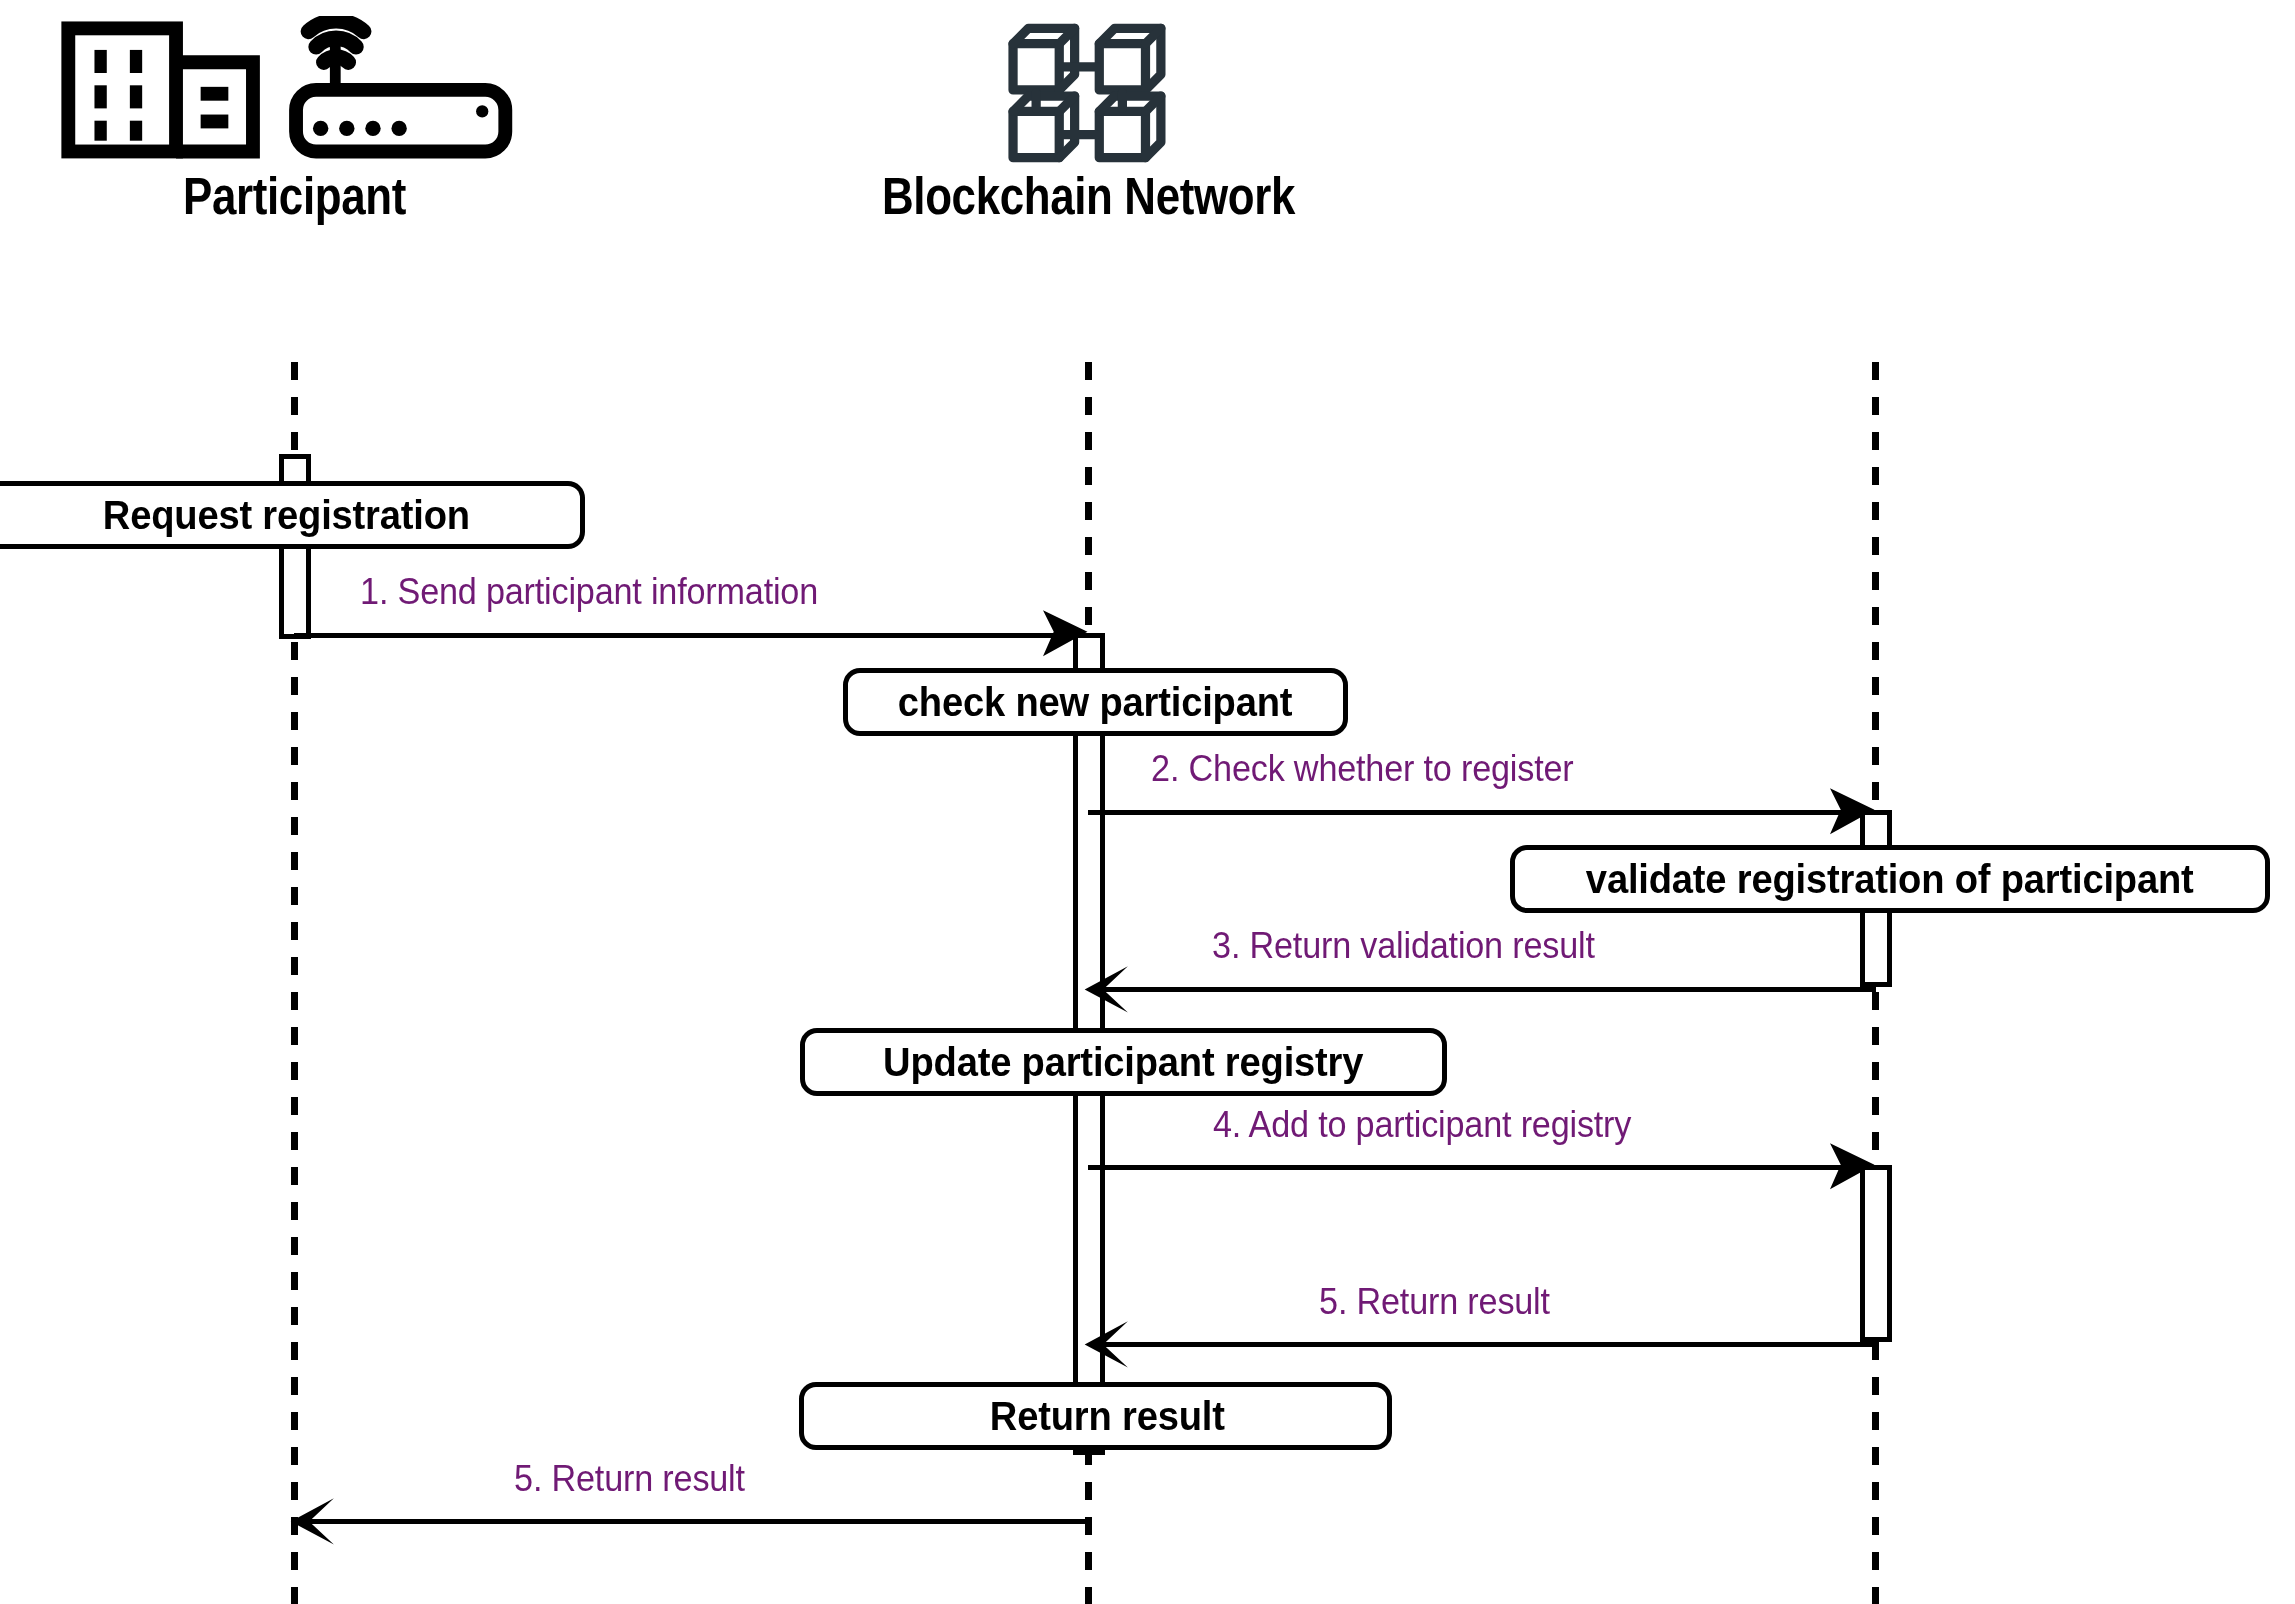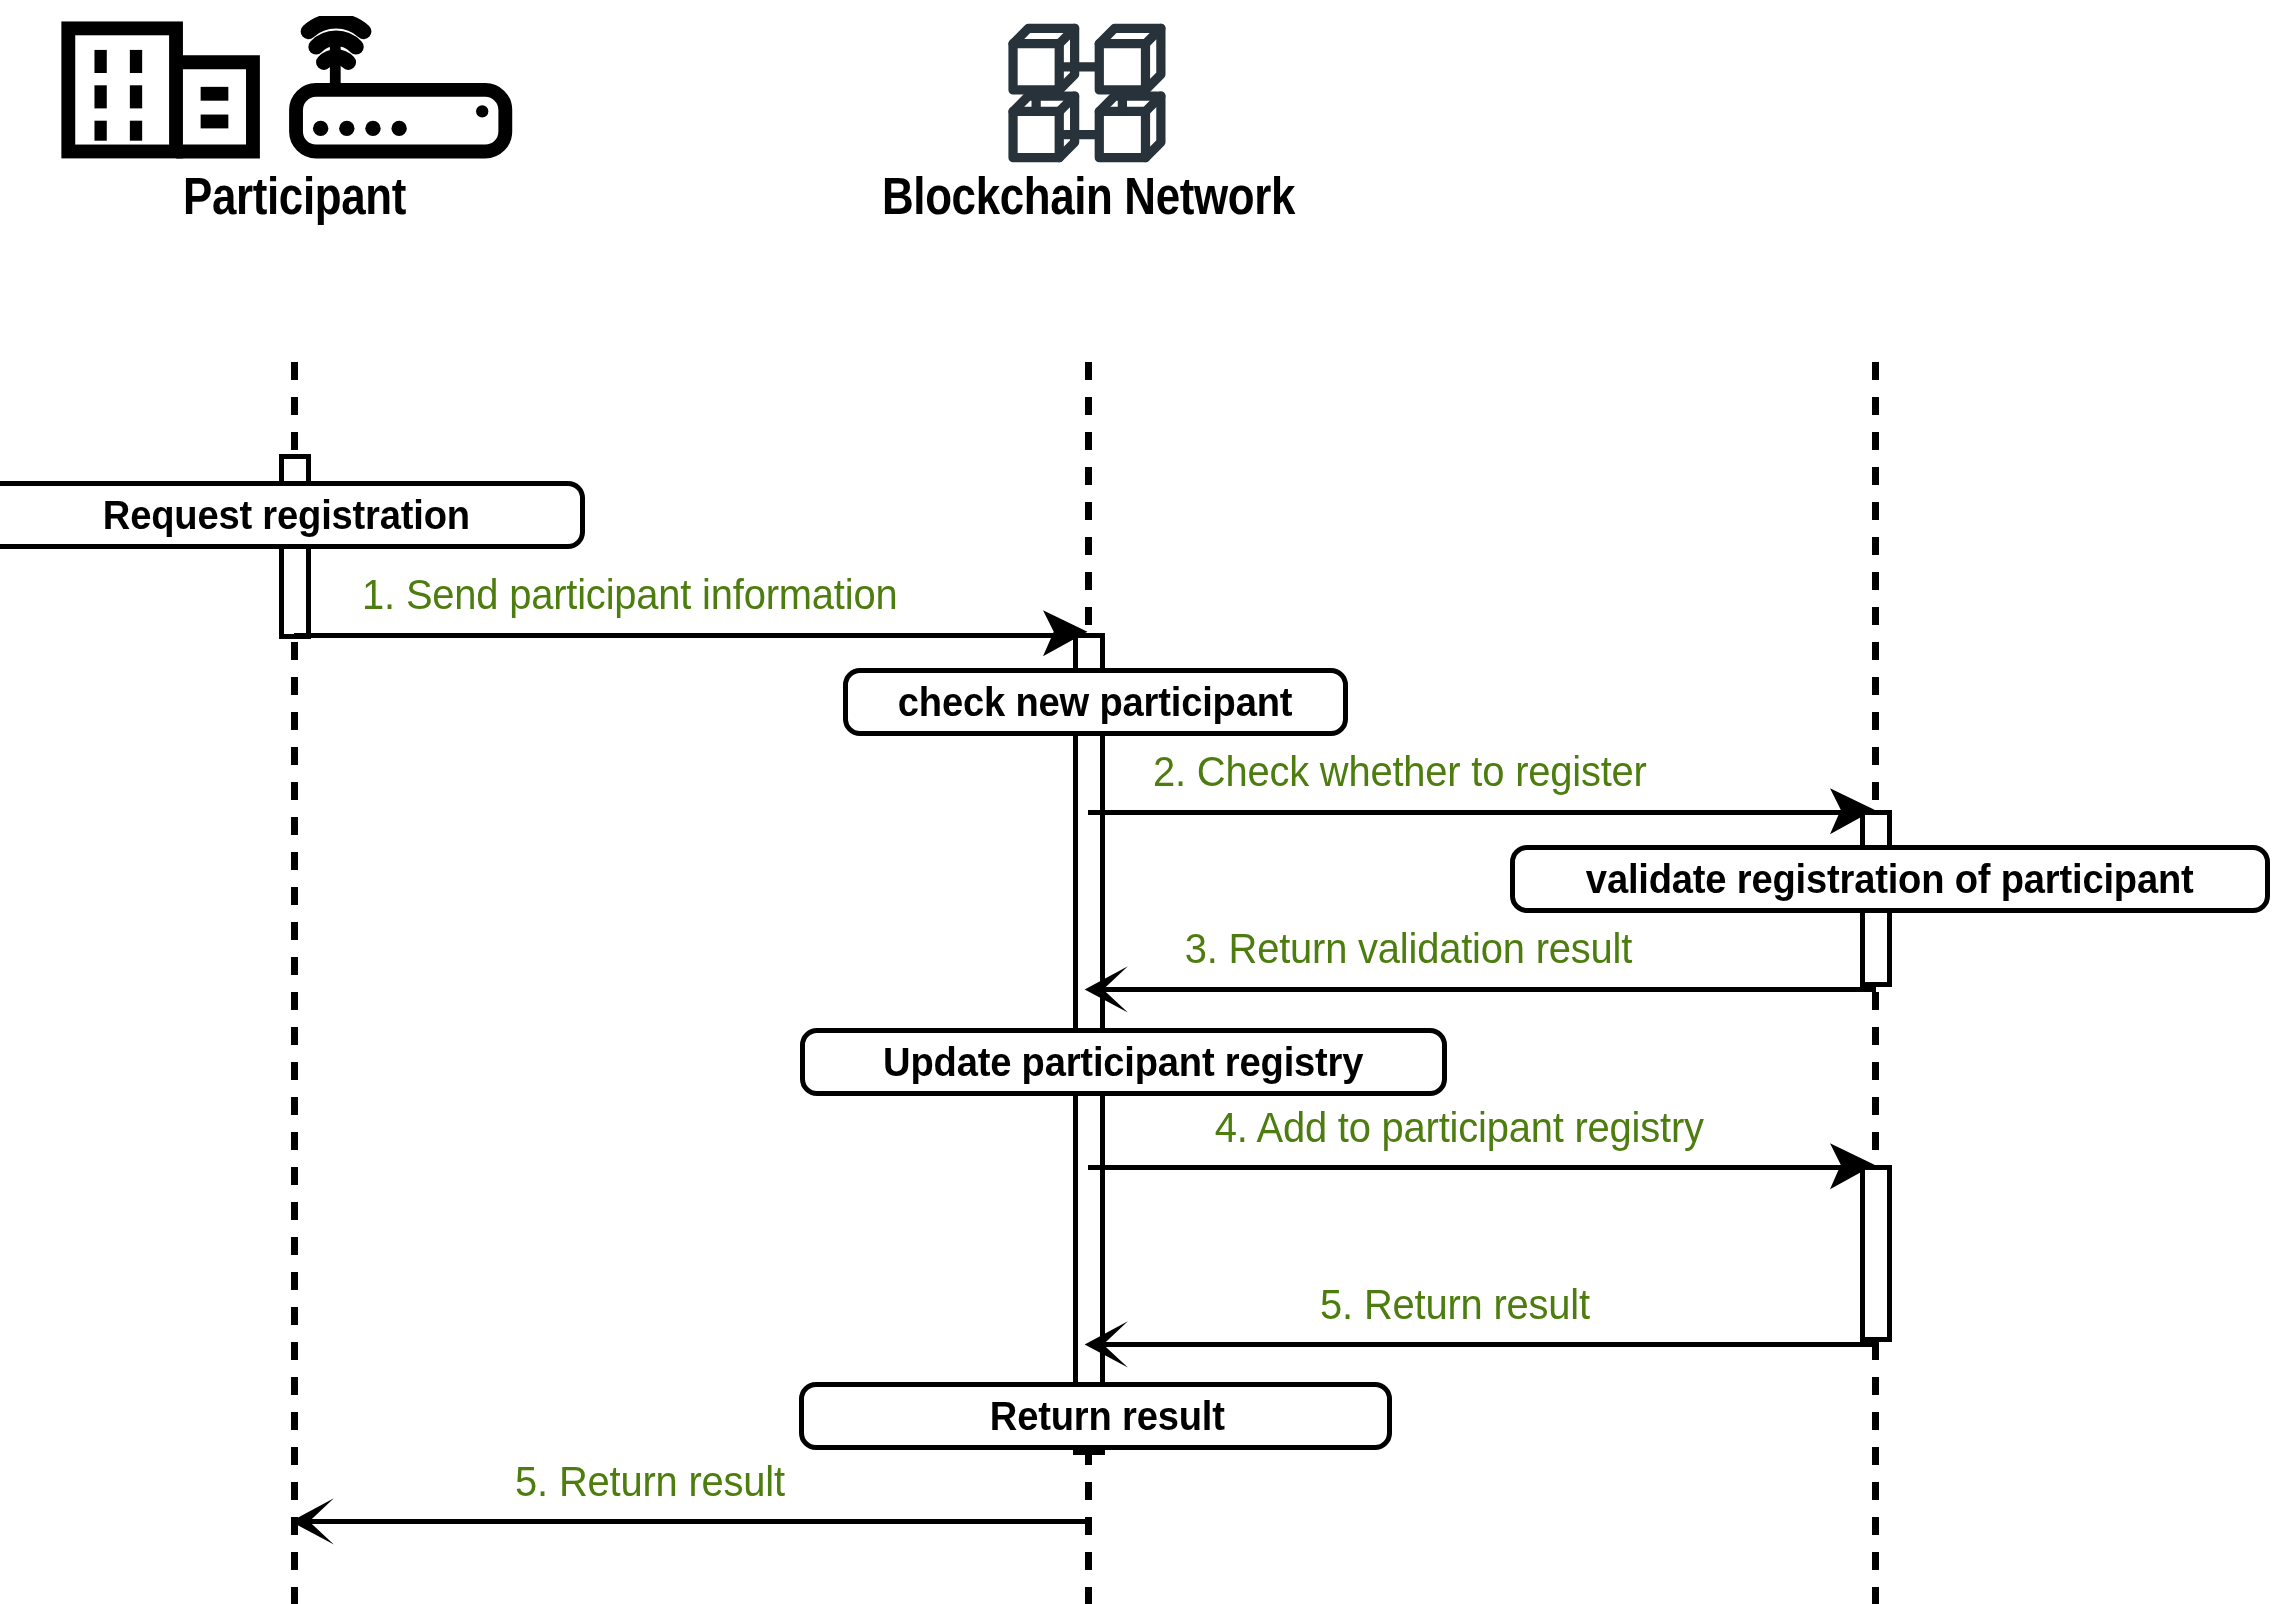--- a/index.html
+++ b/index.html
@@ -82,23 +82,23 @@
   }
 
   
   .msg-line {
     position: absolute;
     height: 5.4px;
     background: #000000;
   }
   .msg-label {
     position: absolute;
-    font-size: 42px;
+    font-size: 36px;
     font-weight: 400;
-    color: #4d7c0f;
+    color: #701a75;
     white-space: nowrap;
     letter-spacing: -0.2px;
   }
   .msg-label > span { transform: scaleX(0.95); display:inline-block; }
 
   .arrow-head {
     position: absolute;
   }
 </style>
 </head>
@@ -214,21 +214,21 @@
   <div class="msg-label" style="left:1140px; top:748px;">
     <span>2. Check whether to register</span>
   </div>
   <div class="msg-line" style="left:1088px; top:810px; width:779px;"></div>
   <div class="arrow-head" style="left:1830px; top:785px;">
     <svg width="46" height="54" viewBox="0 0 60 70">
         <polygon points="0,4 58,32 0,64 14,32" fill="#000"></polygon>
       </svg>
   </div>
 
-  <div class="msg-label" style="left:1173px; top:925px;">
+  <div class="msg-label" style="left:1202px; top:925px;">
     <span>3. Return validation result</span>
   </div>
   <div class="msg-line" style="left:1093px; top:987px; width:783px;"></div>
   <div class="arrow-head" style="left:1080px; top:964px;">
     <svg width="51" height="54" viewBox="0 0 66 70">
       <path d="M62 3 L6 33 L62 63 L30 33 Z" fill="#000"></path>
     </svg>
   </div>
 
   <div class="msg-label" style="left:1202px; top:1104px;">

